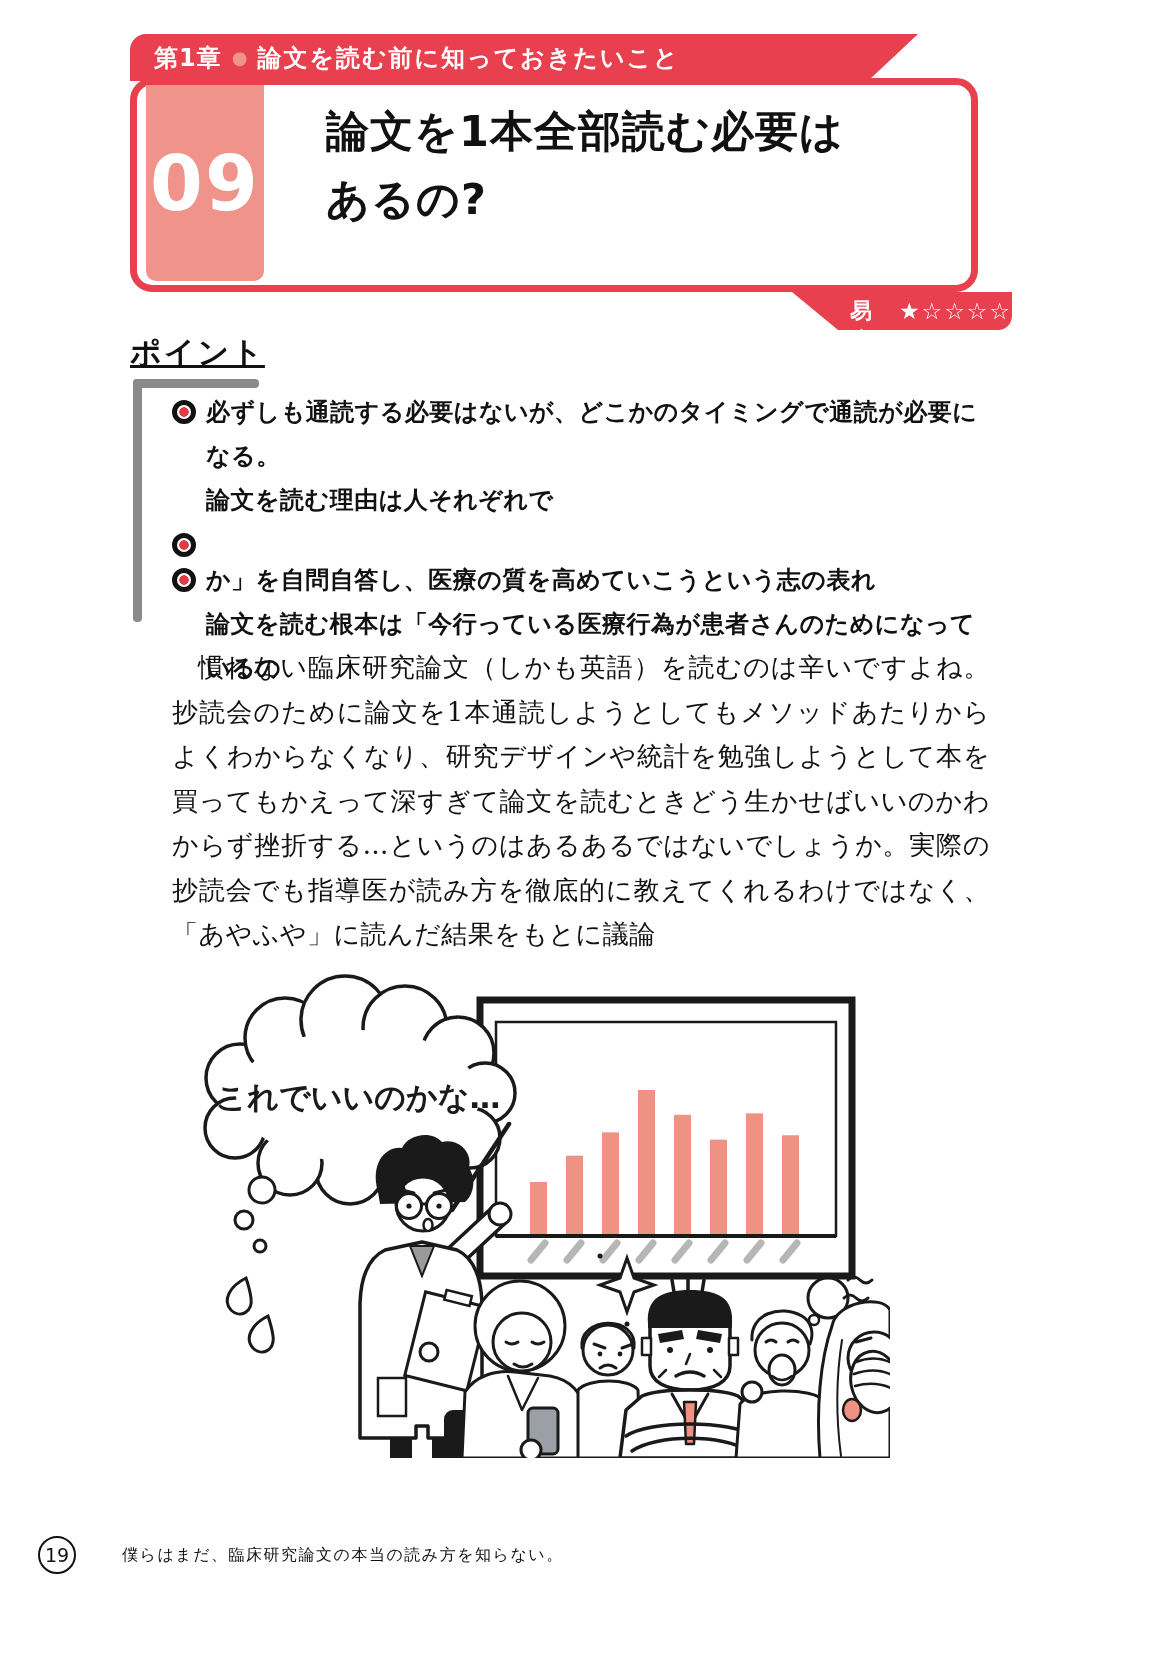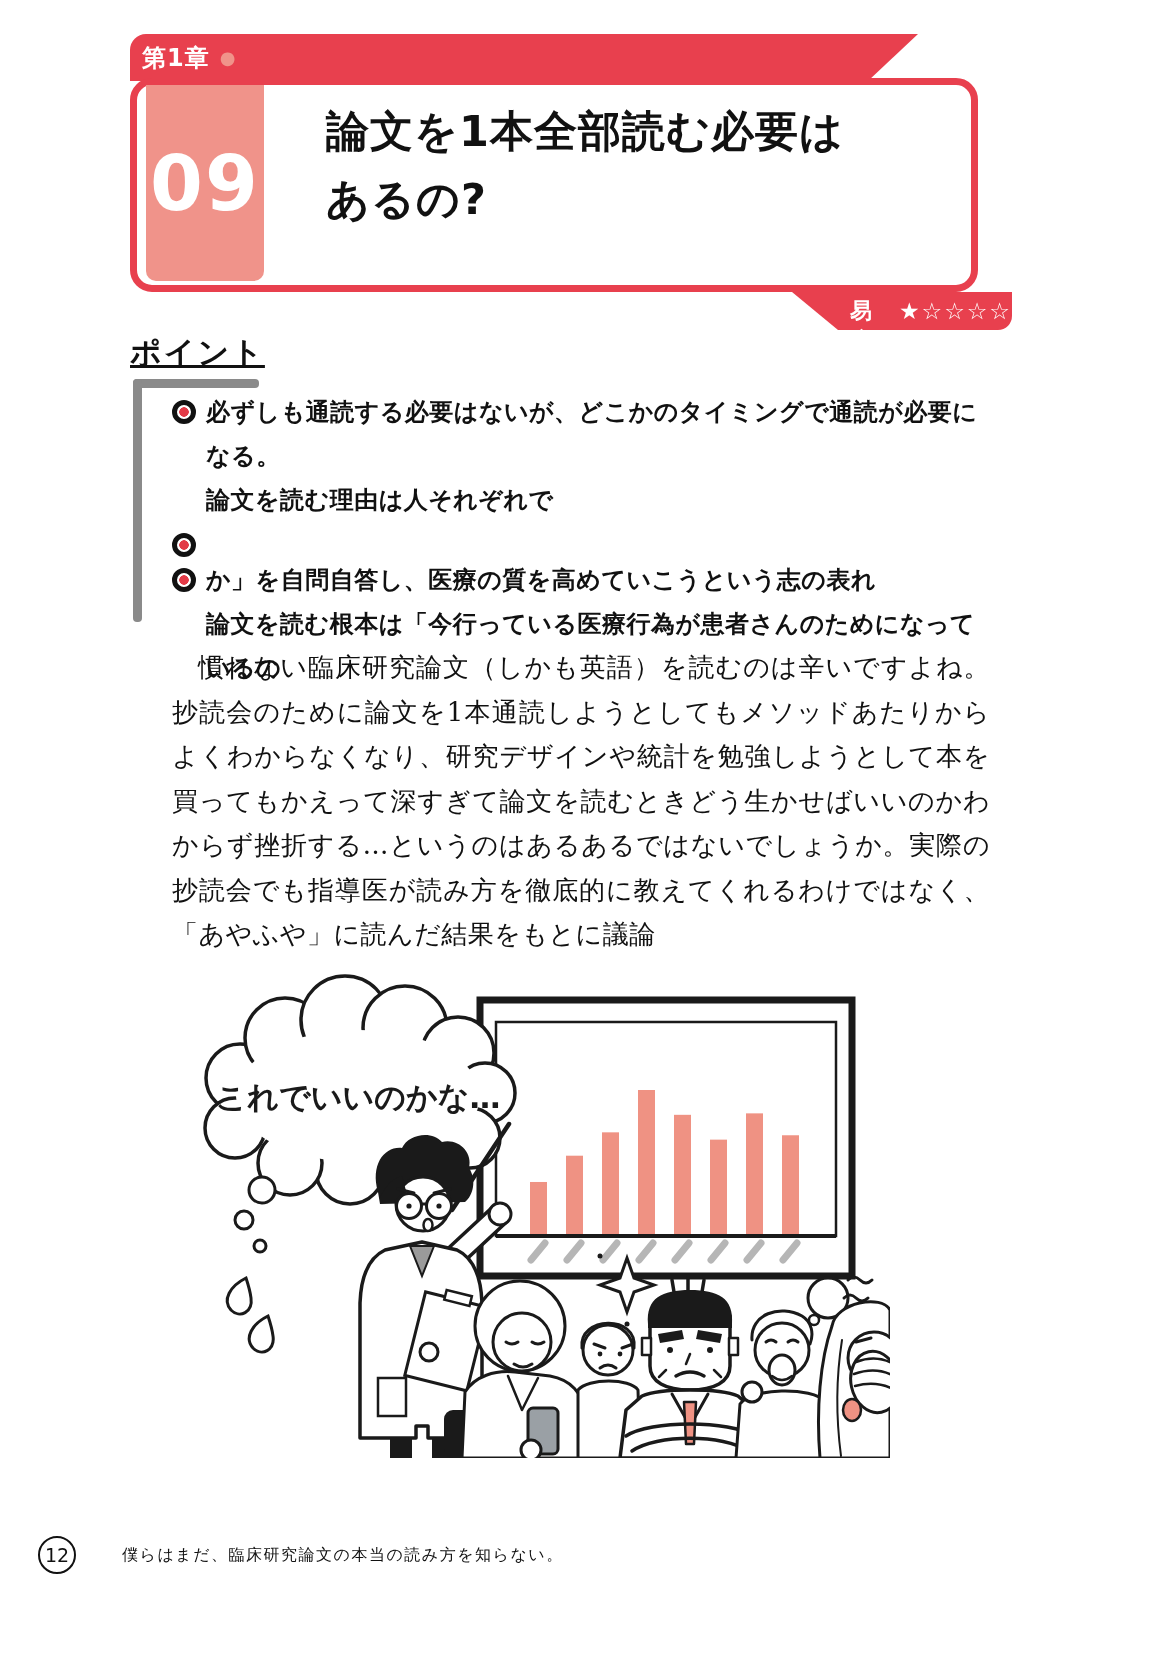--- a/index.html
+++ b/index.html
@@ -3,21 +3,21 @@
 <meta charset="utf-8">
 <style>
   html,body{margin:0;padding:0;background:#ffffff;}
   .page{position:relative;width:1166px;height:1654px;background:#ffffff;overflow:hidden;
         font-family:"DejaVu Sans","Liberation Sans",sans-serif;color:#111;}
 
   
   .chapter-banner{position:absolute;left:130px;top:34px;width:788px;height:47px;
     background:var(--red);border-radius:16px 0 0 0;
     clip-path:polygon(0 0,100% 0,calc(100% - 50px) 100%,0 100%);
-    display:flex;align-items:center;gap:10px;padding-left:12px;box-sizing:border-box;}
+    display:flex;align-items:center;gap:10px;padding-left:24px;box-sizing:border-box;}
   .chapter-banner .chap{color:#fff;font-size:24px;font-weight:bold;letter-spacing:1px;}
   .chapter-banner .dot{color:var(--salmon);font-size:18px;line-height:1;}
   .chapter-banner .chap-title{color:#fff;font-size:24px;font-weight:bold;letter-spacing:2px;}
 
   
   .head-box{position:absolute;left:130px;top:78px;width:848px;height:214px;box-sizing:border-box;
     background:#fff;border:7px solid var(--red);border-radius:22px;}
   .num-block{position:absolute;left:146px;top:85px;width:118px;height:196px;background:var(--salmon);
     border-radius:0 0 10px 10px;display:flex;align-items:center;justify-content:center;}
   .num-block span{color:#fff;font-size:76px;font-weight:800;letter-spacing:2px;}
@@ -55,20 +55,21 @@
   .footer-tagline{position:absolute;left:122px;top:1545px;font-size:16px;letter-spacing:1.5px;}
 </style>
 </head>
 <body>
 
 <div class="page" id="pageroot" style="--red: #e8404e; --salmon: #f0938a;">
 
   <div class="chapter-banner">
     <span class="chap">第1章</span>
     <span class="dot">●</span>
+    <span class="chap-title">論文を読む前に知っておきたいこと</span>
   </div>
 
   <div class="head-box"></div>
   <div class="num-block">
     <span>09</span>
   </div>
   <div class="head-title">
     <div>論文を1本全部読む必要は</div>
     <div>あるの?</div>
   </div>
@@ -258,17 +259,17 @@
         <circle cx="694" cy="400" r="26" fill="#ffffff" stroke="#1a1a1a" stroke-width="3"></circle>
         <path d="M676,384 l15,-4" stroke="#1a1a1a" stroke-width="3" fill="none"></path>
         <ellipse cx="695" cy="424" rx="24" ry="31" fill="#ffffff" stroke="#1a1a1a" stroke-width="3" transform="rotate(-12 695 424)"></ellipse>
         <path d="M676,404 q20,-8 38,2 M674,416 q22,-8 40,2 M675,428 q22,-6 40,4" fill="none" stroke="#1a1a1a" stroke-width="2.5"></path>
         <ellipse cx="672" cy="452" rx="9" ry="11" fill="#ef9283" stroke="#1a1a1a" stroke-width="2.5"></ellipse>
       </g>
     </g>
   </svg>
 
   <div class="page-number">
-    <span>12</span>
+    <span>19</span>
   </div>
   <div class="footer-tagline">僕らはまだ、臨床研究論文の本当の読み方を知らない。</div>
 
 </div>
 
 </body></html>

